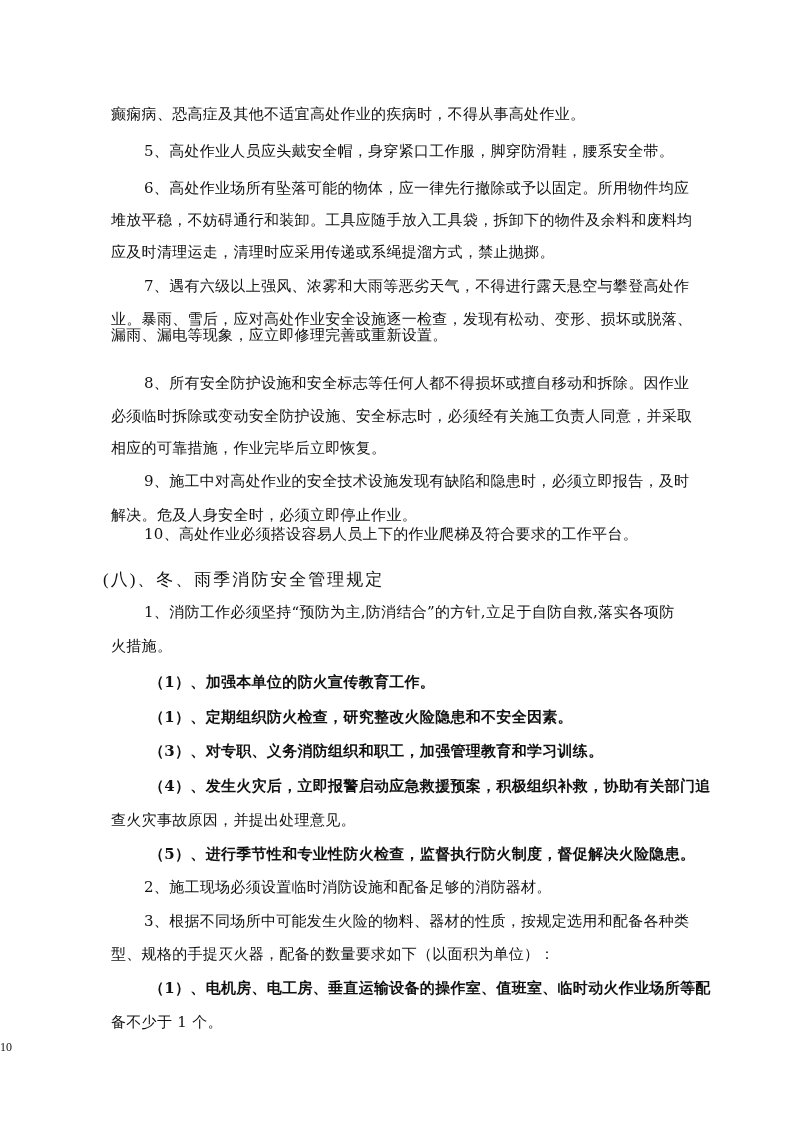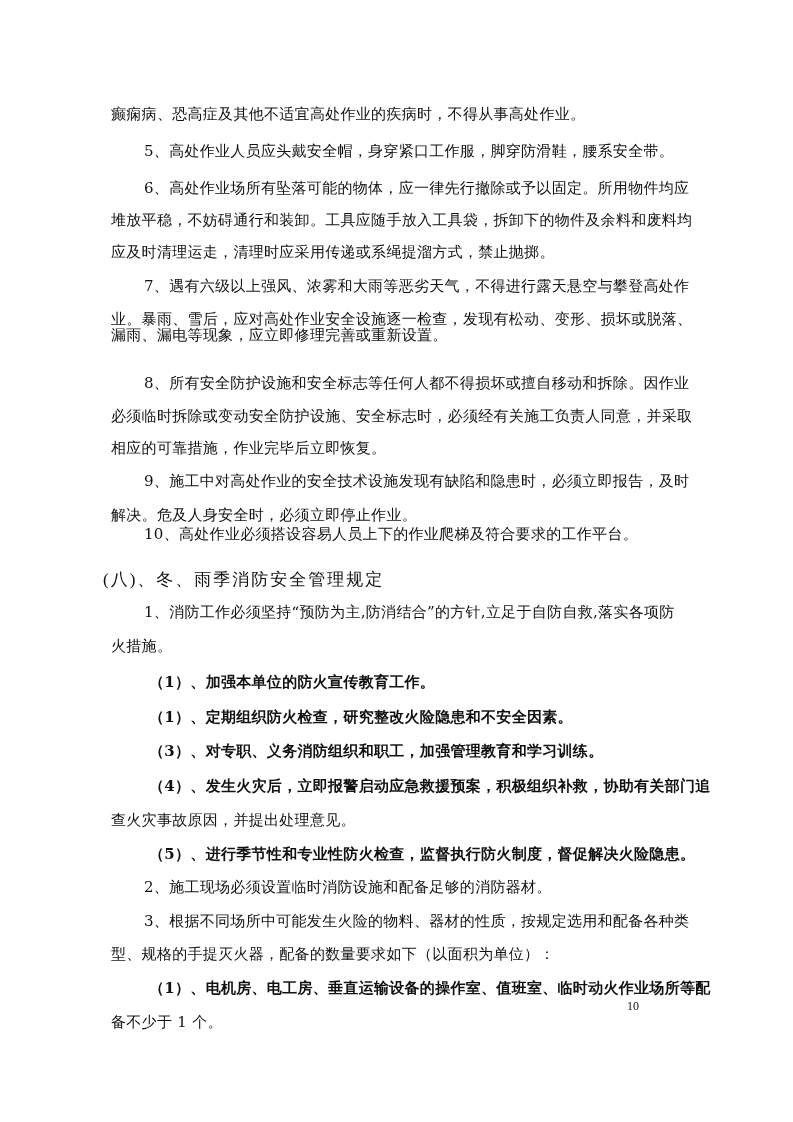--- a/index.html
+++ b/index.html
@@ -4,21 +4,21 @@
 <style>
   html, body { margin: 0; padding: 0; background: #ffffff; }
   body { width: 793px; height: 1122px; position: relative; overflow: hidden;
          font-family: "DejaVu Serif", "Liberation Serif", serif; color: #111; }
   .page { position: absolute; left: 95px; top: 0; width: 610px; }
   .line { position: absolute; left: 0; font-size: 15px; line-height: 20px; white-space: nowrap; letter-spacing: 0.3px; margin-left: 16px; }
   .indent { left: 33px; }
   .indent2 { left: 38px; font-weight: bold; }
   .heading { position: absolute; left: 8px; font-size: 17px; line-height: 22px; white-space: nowrap;
              font-family: Liberation Serif, serif; letter-spacing: 2px; }
-  .pagenum { position: absolute; left: 0; width: 639px; text-align: right; top: 999px;
+  .pagenum { position: absolute; left: 0; width: 639px; text-align: left; top: 1040px;
              font-size: 12px; font-family: "Liberation Serif", serif; }
 </style>
 </head>
 <body>
 
 <div class="page">
   <div class="line" style="top:104px">癫痫病、恐高症及其他不适宜高处作业的疾病时，不得从事高处作业。</div>
   <div class="line indent" style="top:141px">5、高处作业人员应头戴安全帽，身穿紧口工作服，脚穿防滑鞋，腰系安全带。</div>
   <div class="line indent" style="top:178px">6、高处作业场所有坠落可能的物体，应一律先行撤除或予以固定。所用物件均应</div>
   <div class="line" style="top:210px">堆放平稳，不妨碍通行和装卸。工具应随手放入工具袋，拆卸下的物件及余料和废料均</div>

